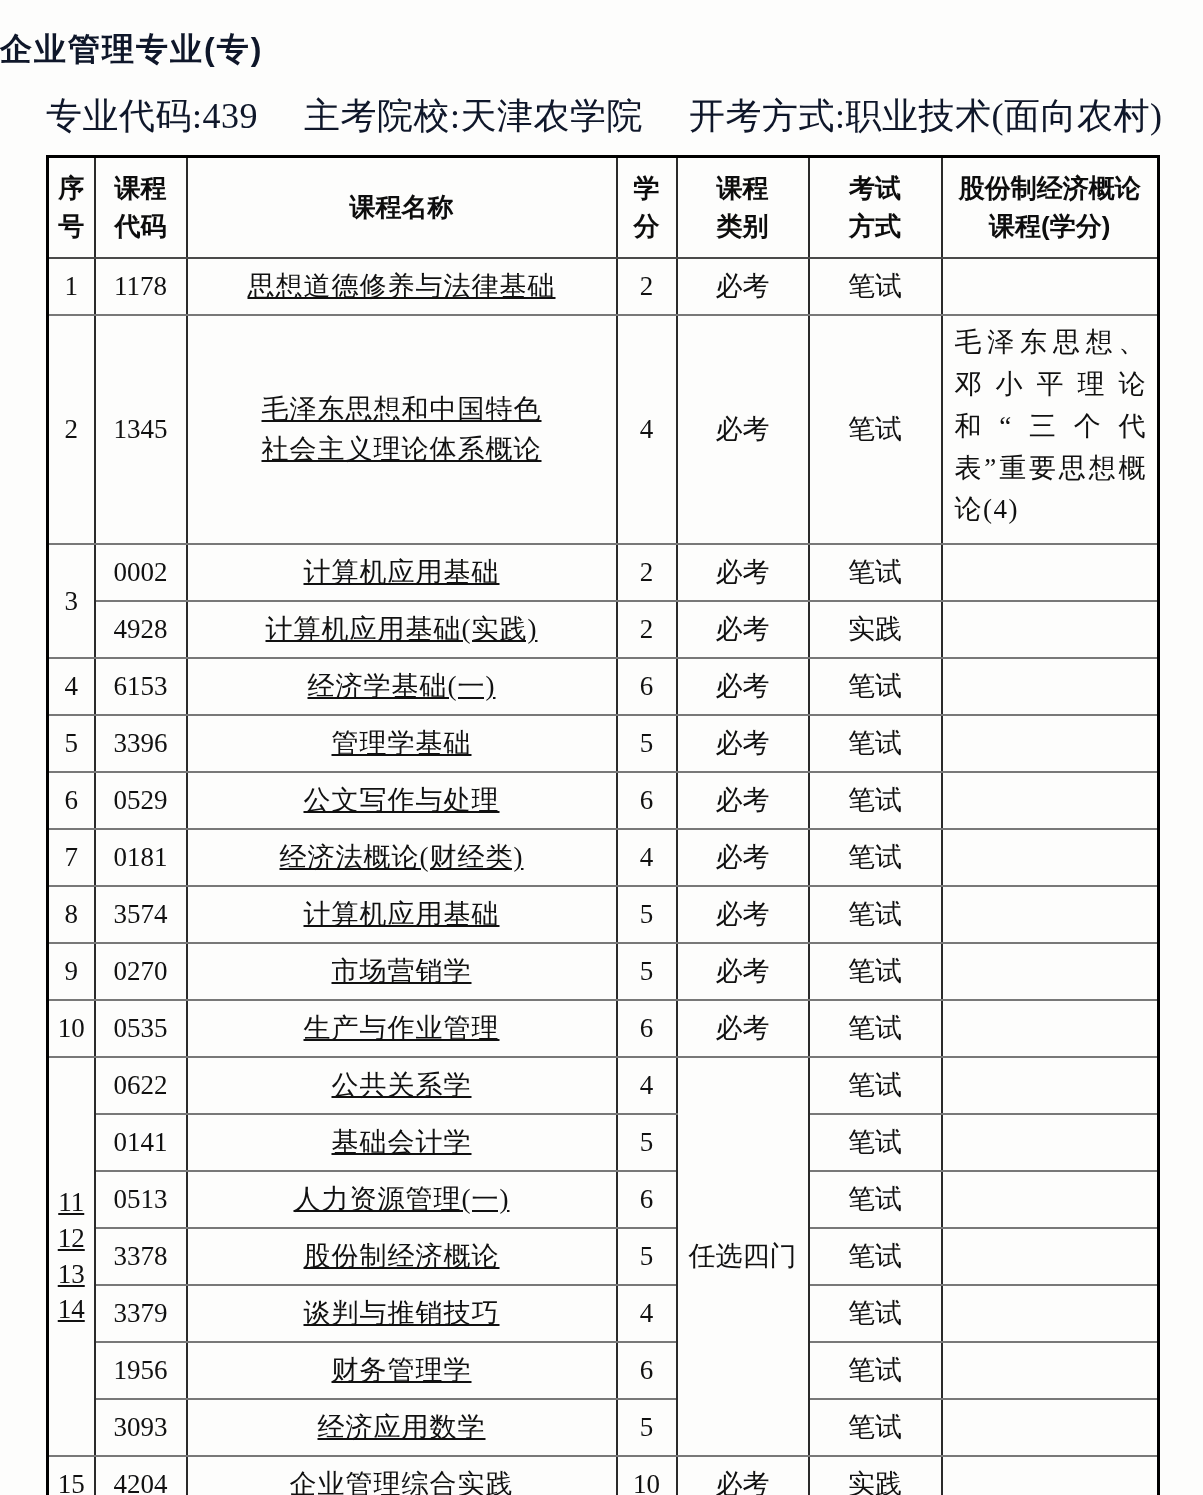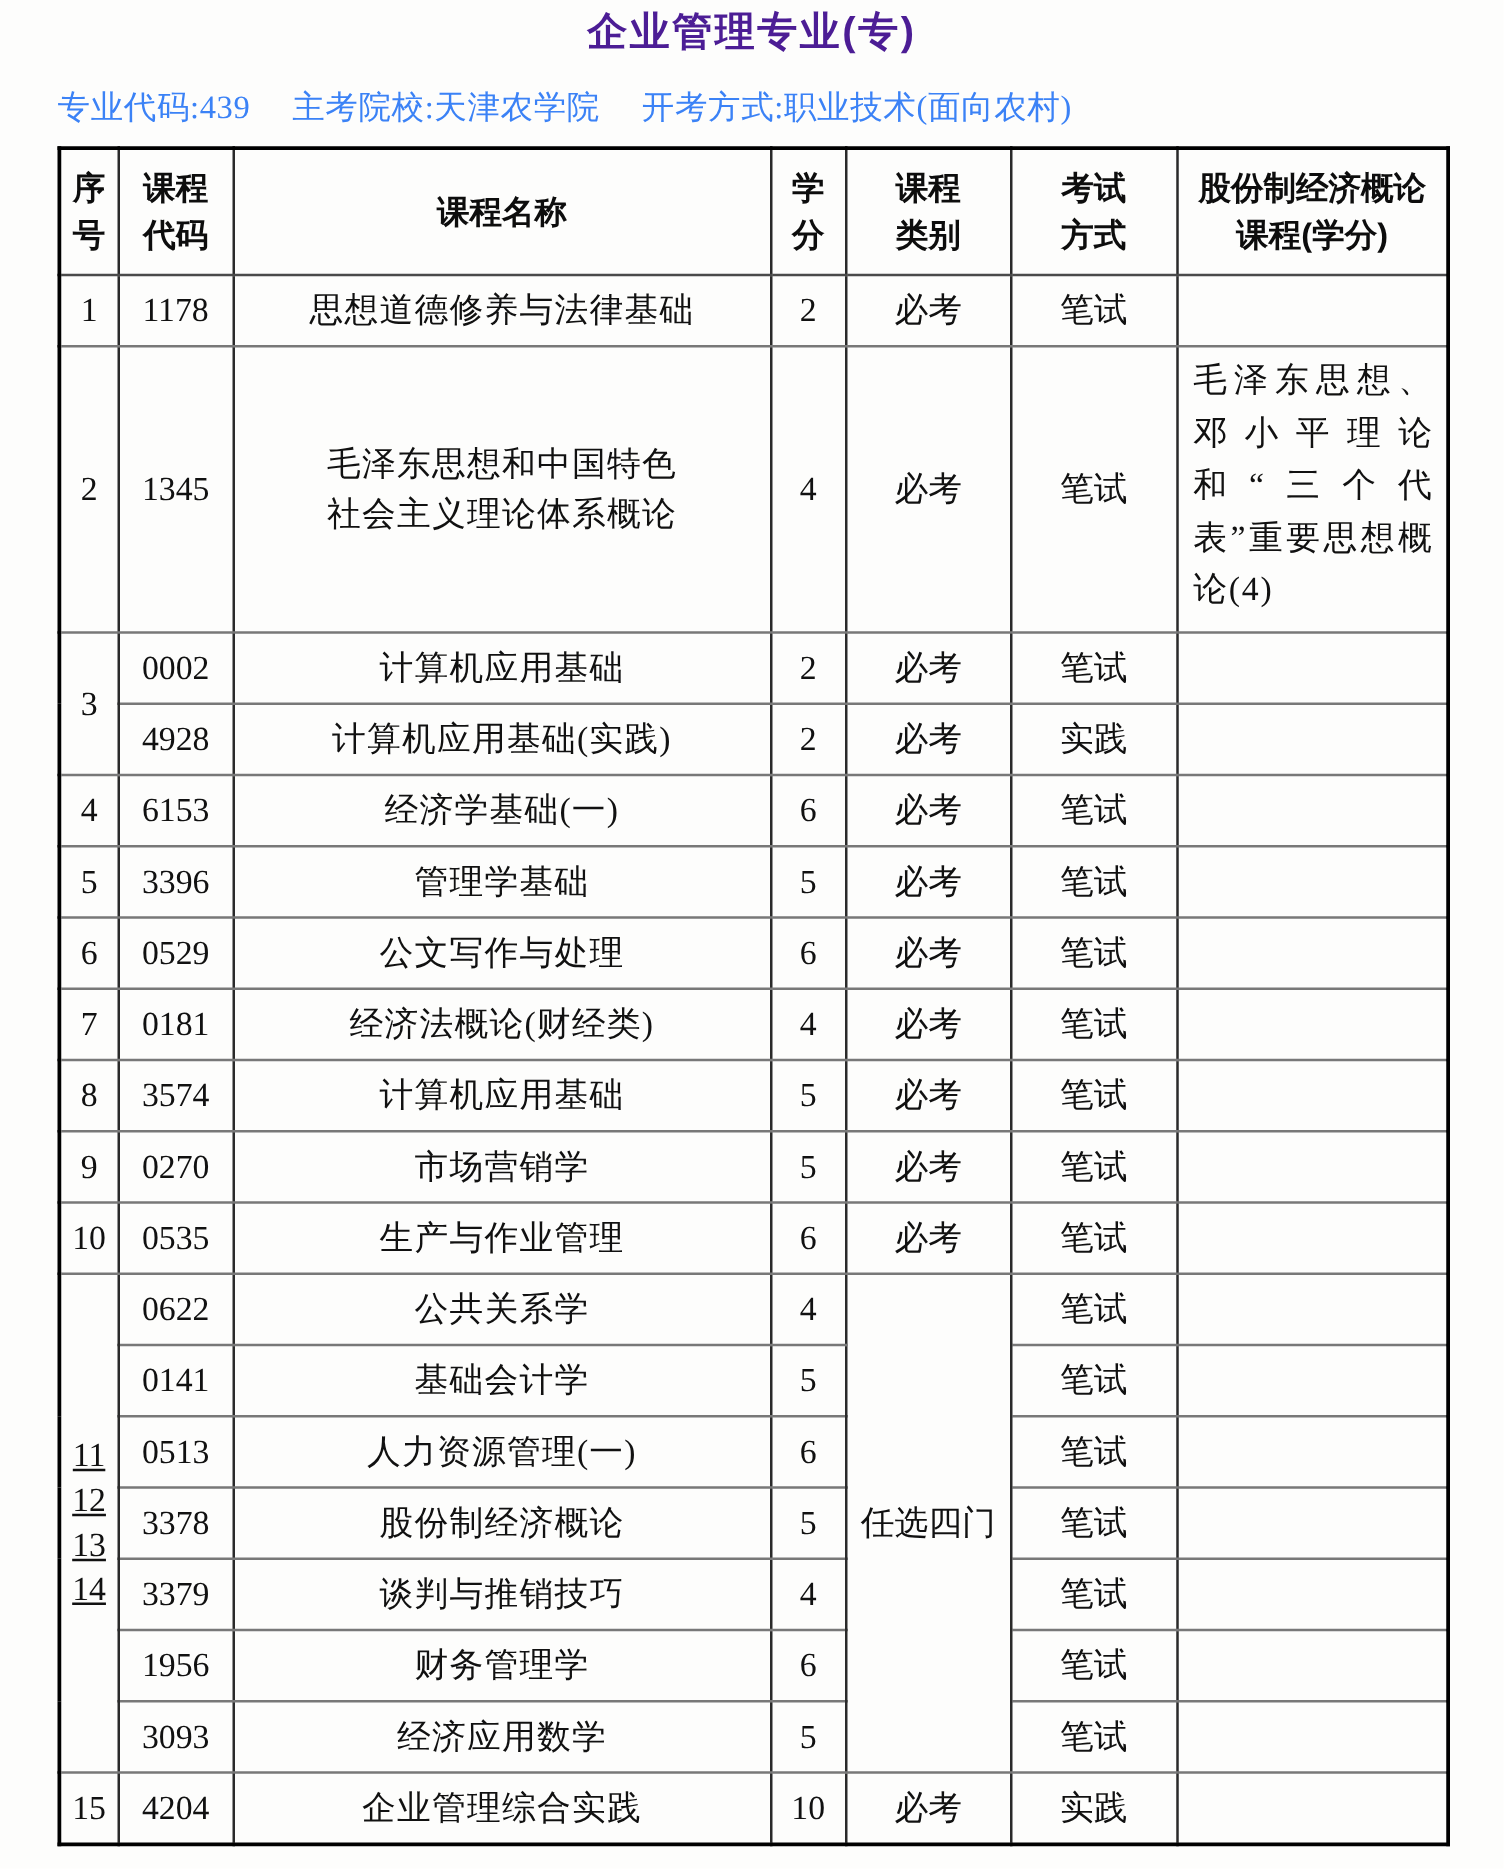--- a/index.html
+++ b/index.html
@@ -10,34 +10,33 @@
   .page {
     position: relative;
     width: 1203px;
     height: 1495px;
     background: #fdfdfc;
     color: #111;
     font-family: "Liberation Serif", "DejaVu Serif", serif;
     overflow: hidden;
   }
   .doc-title {
-    padding-top: 4px;
-    text-align: center;
+    padding-top: 28px;
     font-family: "Liberation Sans", "DejaVu Sans", sans-serif;
     font-weight: 700;
     font-size: 32px;
     letter-spacing: 2px;
-    color: #4c1d95;
+    color: #0f172a;
   }
   .doc-subtitle {
     margin: 20px 0 14px 46px;
-    font-size: 26px;
+    font-size: 36px;
     white-space: pre;
     letter-spacing: 0.5px;
-    color: #3b82f6;
+    color: #0f172a;
   }
   table.course-table {
     border-collapse: collapse;
     table-layout: fixed;
     margin-left: 46px;
     width: 1111px;
     border: 3px solid #000;
   }
   col.c-seq   { width: 47px; }
   col.c-code  { width: 92px; }
@@ -77,21 +76,21 @@
   tr.tall-row { height: 178px; }
   td.rep-filled {
     text-align: left;
     text-align-last: left;
     padding: 6px 10px 12px 12px;
     line-height: 1.55;
     letter-spacing: 1.5px;
     text-align: justify;
   }
   td.seq-stack { line-height: 1.32; text-decoration: underline; }
-  td.name-cell { letter-spacing: 1px; }
+  td.name-cell { letter-spacing: 1px; text-decoration: underline; }
 </style>
 </head>
 <body>
 
 <div class="page">
 
   <div class="doc-title">企业管理专业(专)</div>
 
   <div class="doc-subtitle">专业代码:439　 主考院校:天津农学院　 开考方式:职业技术(面向农村)</div>
 

